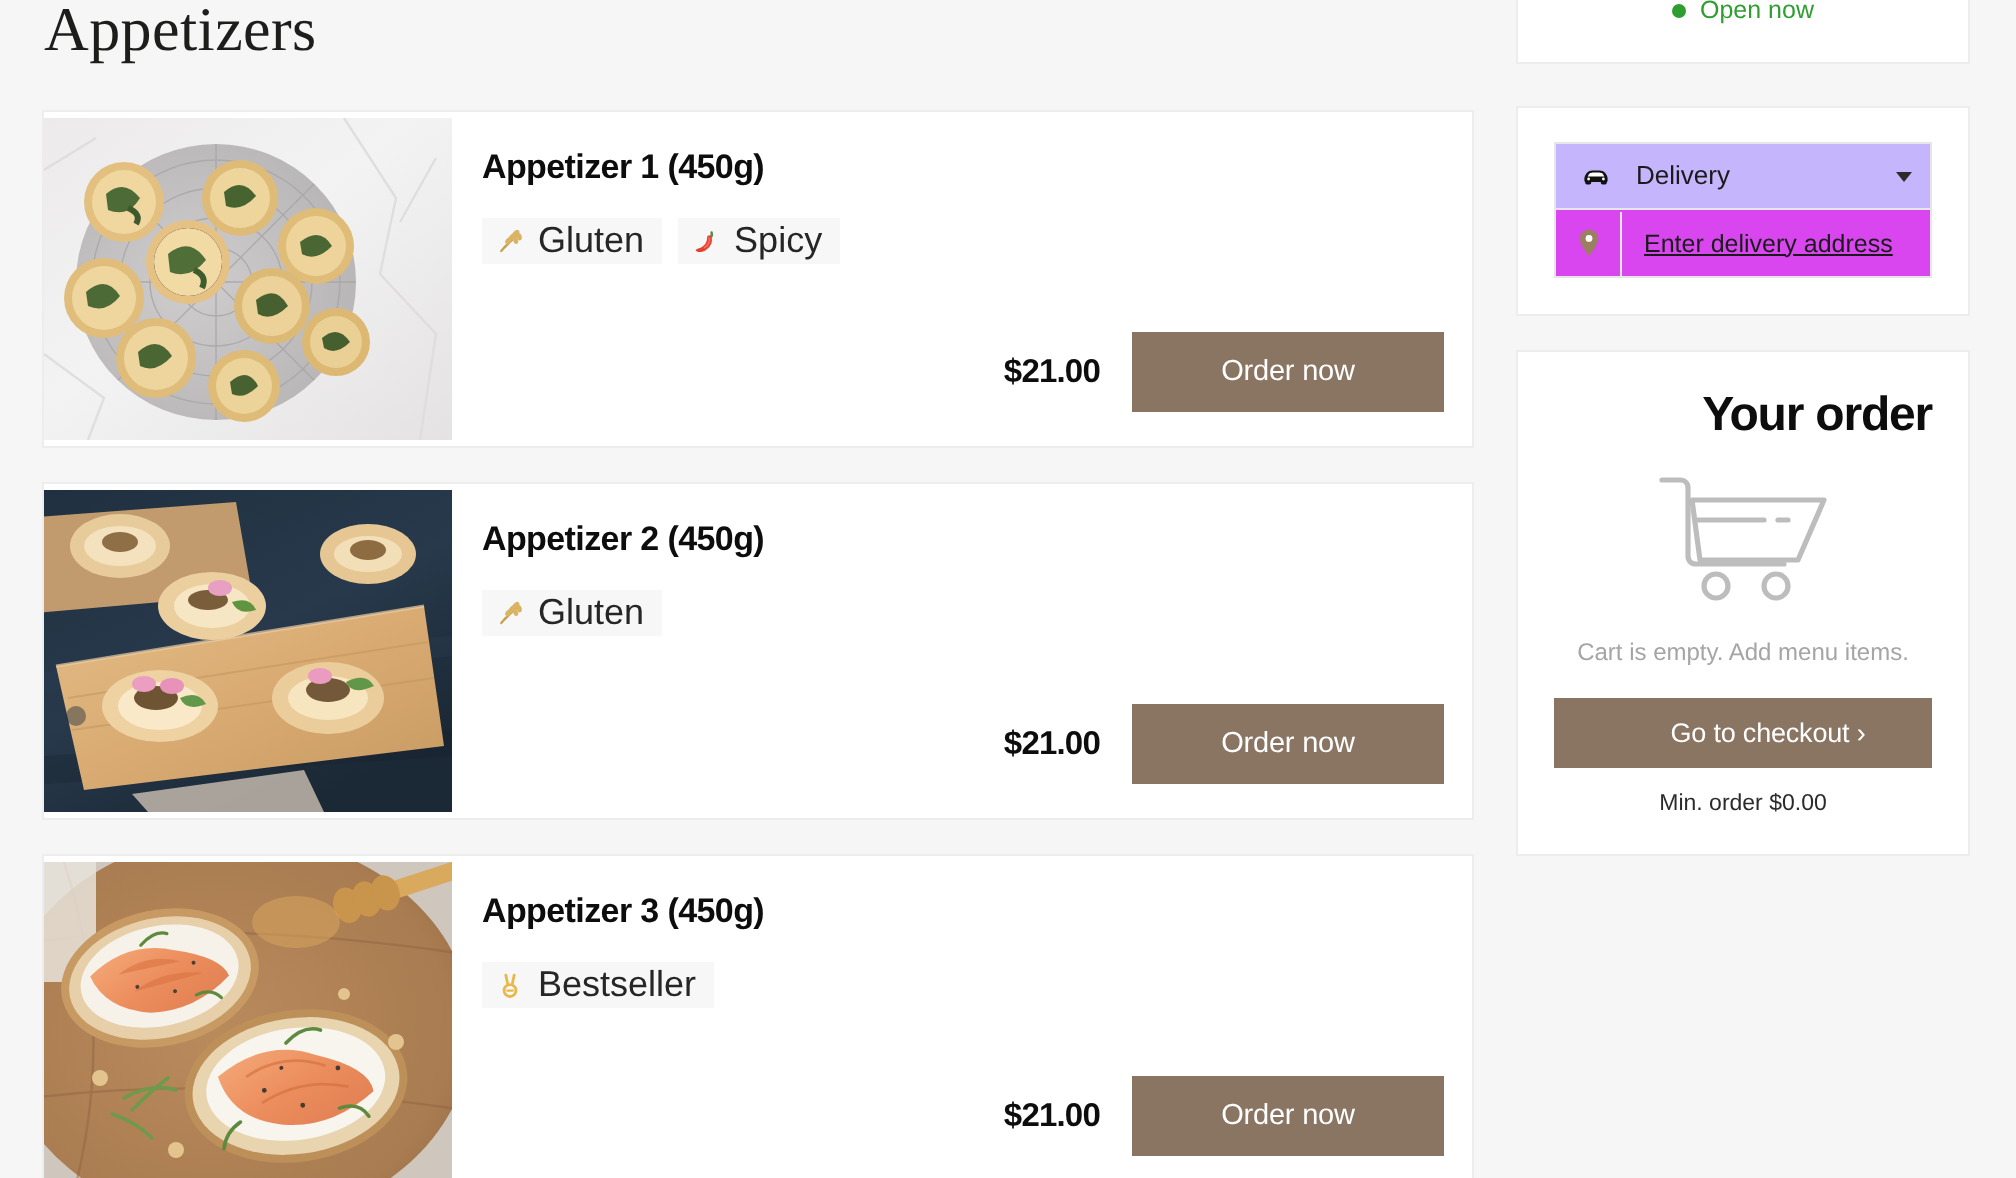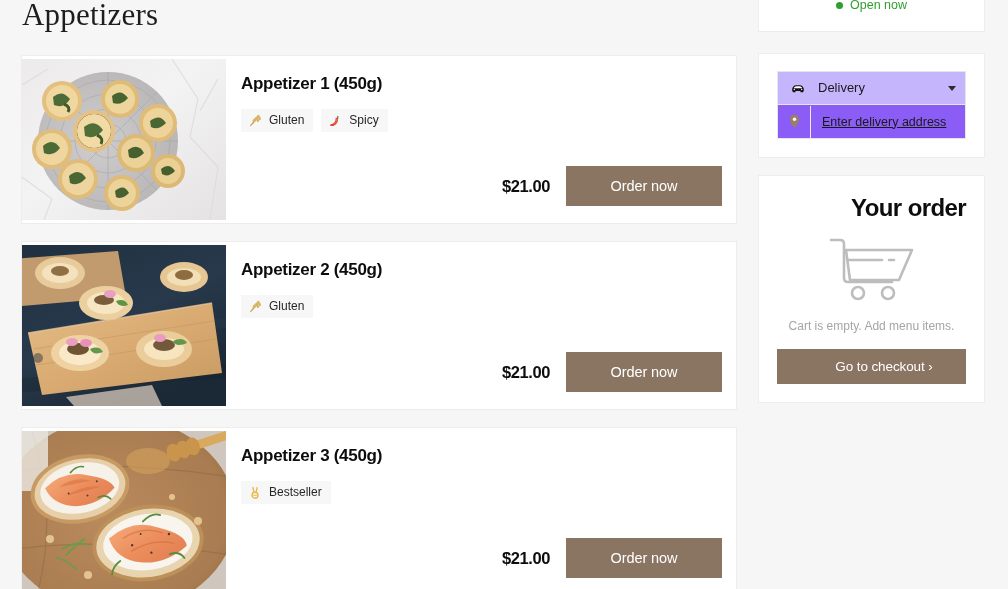--- a/index.html
+++ b/index.html
@@ -91,21 +91,21 @@
     margin-top: 14px;
   }
 
   .tag {
     display: inline-flex;
     align-items: center;
     gap: 7px;
     background: #f7f7f7;
     padding: 4px 9px 4px 7px;
     height: 23px;
-    font-size: 12px;
+    font-size: 18px;
     color: #262626;
     line-height: 15px;
   }
 
   .tag .ticon { display: inline-flex; width: 14px; height: 14px; }
   .tag .ticon svg { width: 14px; height: 14px; display: block; }
 
   .price-row {
     position: absolute;
     right: 14px;
@@ -210,21 +210,21 @@
     border-right: 4.5px solid transparent;
     border-top: 5px solid #2b2b2b;
   }
 
   .addr-box {
     height: 34px;
     border: 1px solid #e6e6e6;
     border-top: none;
     display: flex;
     align-items: center;
-    background: #8b5cf6;
+    background: #d946ef;
     cursor: pointer;
   }
 
   .addr-pin {
     width: 33px;
     height: 32px;
     display: flex;
     align-items: center;
     justify-content: center;
     border-right: 1px solid #ededed;
@@ -678,16 +678,17 @@
               <path d="M22 26 H56"></path>
               <path d="M63 26 H68"></path>
               <circle cx="32" cy="59" r="6"></circle>
               <circle cx="62" cy="59" r="6"></circle>
             </g>
           </svg>
         </span>
       </div>
       <div class="empty-text">Cart is empty. Add menu items.</div>
       <button class="checkout-btn">Go to checkout ›</button>
+      <div class="min-order">Min. order $0.00</div>
     </div>
 
   </div>
 </div>
 
 </body></html>

